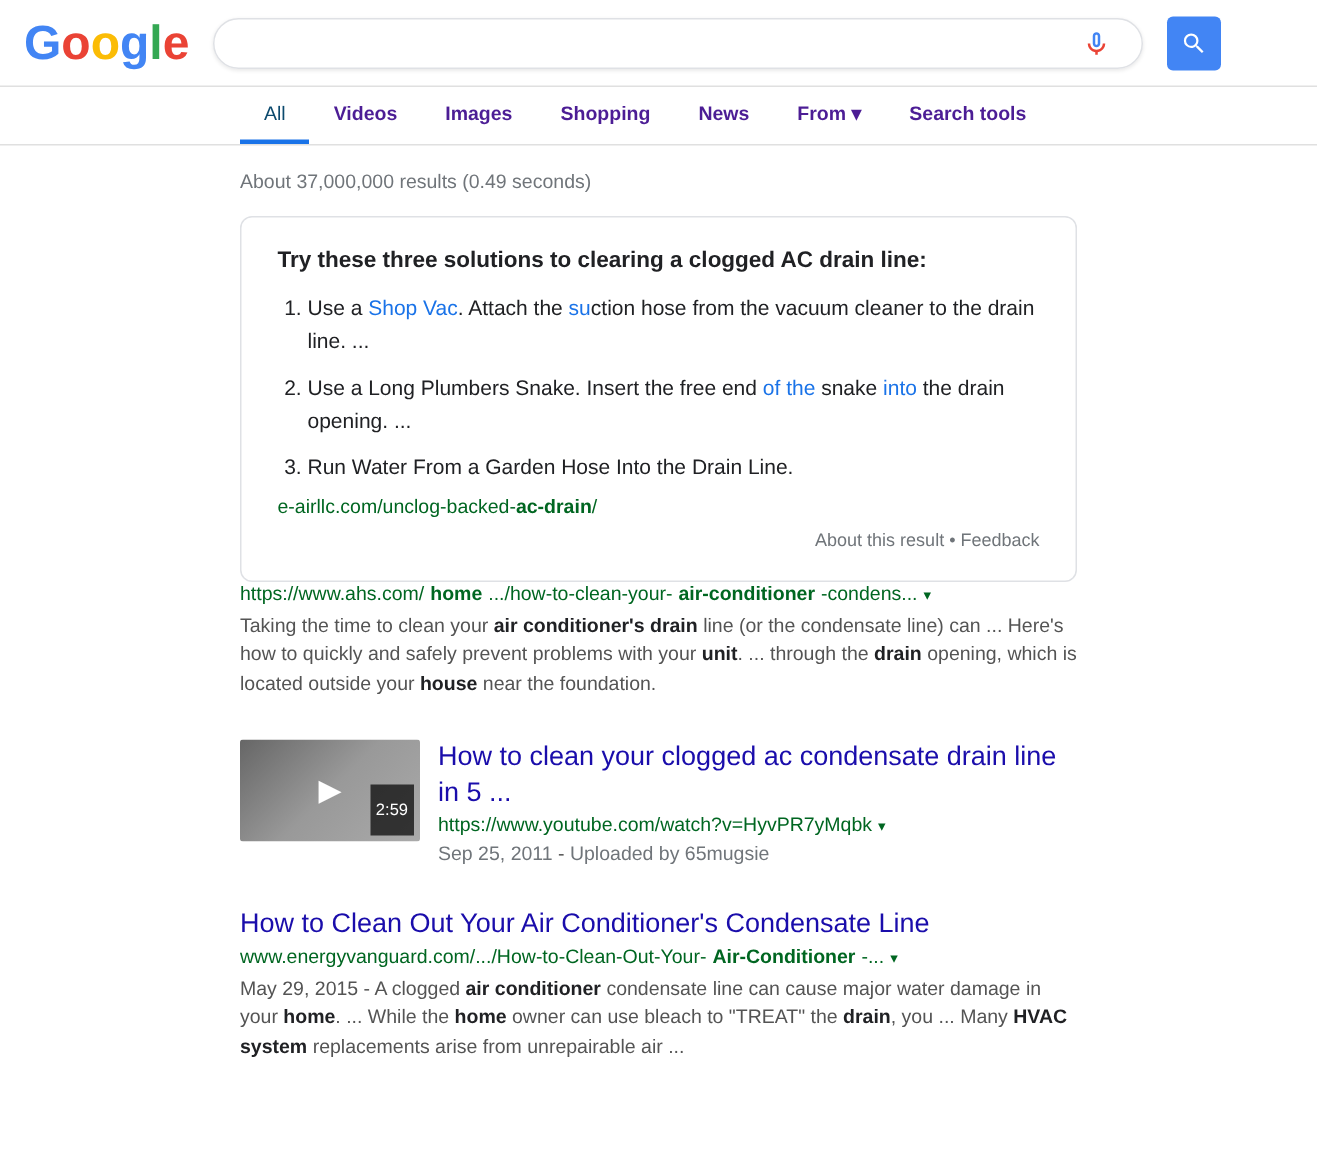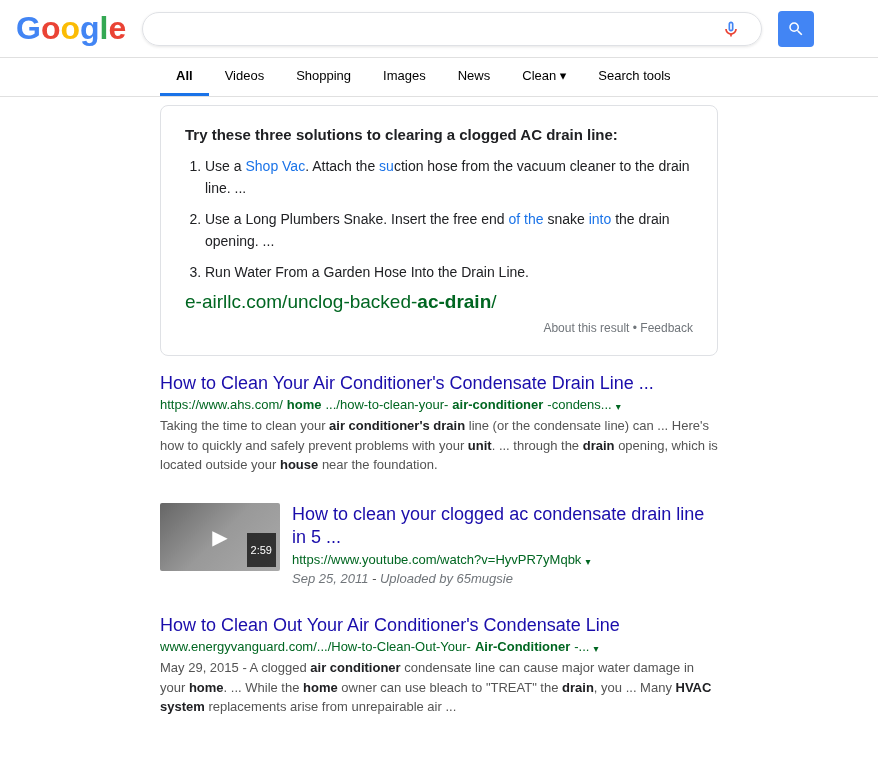--- a/index.html
+++ b/index.html
@@ -62,50 +62,50 @@
     #nav-tabs {
       display: flex;
       align-items: center;
       padding: 0 160px;
       border-bottom: 1px solid #e0e0e0;
       gap: 0;
     }
     .nav-tab {
       padding: 10px 16px;
       font-size: 13px;
-      color: #000000;
+      color: #4c1d95;
       cursor: pointer;
       text-decoration: none;
       display: flex;
       align-items: center;
       gap: 4px;
       border-bottom: 3px solid transparent;
+      font-weight: bold;
     }
     .nav-tab.active {
-      color: #000000;
+      color: #0c4a6e;
       border-bottom: 3px solid #1a73e8;
-      font-weight: 700;
+      font-weight: 400;
     }
 
     
     #main {
       padding: 8px 160px;
     }
     #results-count {
       font-size: 13px;
       color: #70757a;
       padding: 8px 0 16px 0;
     }
 
     
     #featured-snippet {
       border: 1px solid #dfe1e5;
       border-radius: 8px;
       padding: 20px 24px;
-      margin-bottom: 16px;
       max-width: 650px;
     }
     .snippet-title {
       font-size: 15px;
       font-weight: bold;
       color: #202124;
       margin-bottom: 12px;
     }
     .snippet-list {
       list-style: decimal;
@@ -118,21 +118,21 @@
     .snippet-list li a { color: #1a73e8; text-decoration: none; }
     .snippet-link {
       display: block;
       margin-top: 16px;
       color: #1a73e8;
       font-size: 18px;
       text-decoration: none;
     }
     .snippet-url {
       color: #006621;
-      font-size: 19px;
+      font-size: 13px;
     }
     .snippet-url strong { color: #006621; }
     .snippet-feedback {
       text-align: right;
       font-size: 12px;
       color: #70757a;
       margin-top: 8px;
     }
     .snippet-feedback a { color: #70757a; text-decoration: none; }
 
@@ -196,21 +196,20 @@
       position: absolute;
       top: 50%;
       left: 50%;
       transform: translate(-50%, -50%);
       color: white;
       font-size: 20px;
     }
     .video-meta {
       font-size: 13px;
       color: #545454;
-      font-style: italic;
     }
     .video-meta .channel { color: #70757a; }
     .video-meta .upload-date { color: #70757a; }
     .video-result-right {
       flex: 1;
     }
 
     
     .thumb-gradient {
       width: 100%;
@@ -242,46 +241,44 @@
   <button class="search-btn">
     <svg width="18" height="18" viewBox="0 0 24 24" fill="white">
       <path d="M15.5 14h-.79l-.28-.27A6.471 6.471 0 0 0 16 9.5 6.5 6.5 0 1 0 9.5 16c1.61 0 3.09-.59 4.23-1.57l.27.28v.79l5 4.99L20.49 19l-4.99-5zm-6 0C7.01 14 5 11.99 5 9.5S7.01 5 9.5 5 14 7.01 14 9.5 11.99 14 9.5 14z"></path>
     </svg>
   </button>
 </div>
 
 <div id="nav-tabs">
   <a class="nav-tab active">All</a>
   <a class="nav-tab">Videos</a>
+  <a class="nav-tab">Images</a>
   <a class="nav-tab">Shopping</a>
-  <a class="nav-tab">Images</a>
   <a class="nav-tab">News</a>
-  <a class="nav-tab">Clean ▾</a>
+  <a class="nav-tab">From ▾</a>
   <a class="nav-tab">Search tools</a>
 </div>
 
 <div id="main">
+  <div id="results-count">About 37,000,000 results (0.49 seconds)</div>
 
   <div id="featured-snippet">
     <div class="snippet-title">Try these three solutions to clearing a clogged AC drain line:</div>
     <ol class="snippet-list">
       <li>Use a <a href="#">Shop Vac</a>. Attach the <a href="#">su</a><span>ction hose from the vacuum cleaner to the drain line.</span> ...</li>
       <li>Use a Long Plumbers Snake. Insert the free end <a href="#">of</a> <a href="#">the</a> snake <a href="#">into</a> the drain opening. ...</li>
       <li>Run Water From a Garden Hose Into the Drain Line.</li>
     </ol>
     <div class="snippet-url">e-airllc.com/unclog-backed-<strong>ac-drain</strong>/</div>
     <div class="snippet-feedback">
       <a href="#">About this result</a> • <a href="#">Feedback</a>
     </div>
   </div>
 
   <div class="result-item">
-    <a href="#" class="result-title-link">
-      How to Clean Your Air Conditioner's Condensate Drain Line ...
-    </a>
     <div class="result-url">
       https://www.ahs.com/<strong>home</strong>.../how-to-clean-your-<strong>air-conditioner</strong>-condens...
       <span class="dropdown-arrow">▾</span>
     </div>
     <div class="result-snippet">
       Taking the time to clean your <strong>air conditioner's</strong> <strong>drain</strong> line (or the condensate line) can ... Here's how to quickly and safely prevent problems with your <strong>unit</strong>. ... through the <strong>drain</strong> opening, which is located outside your <strong>house</strong> near the foundation.
     </div>
   </div>
 
   <div class="result-item video-result">

